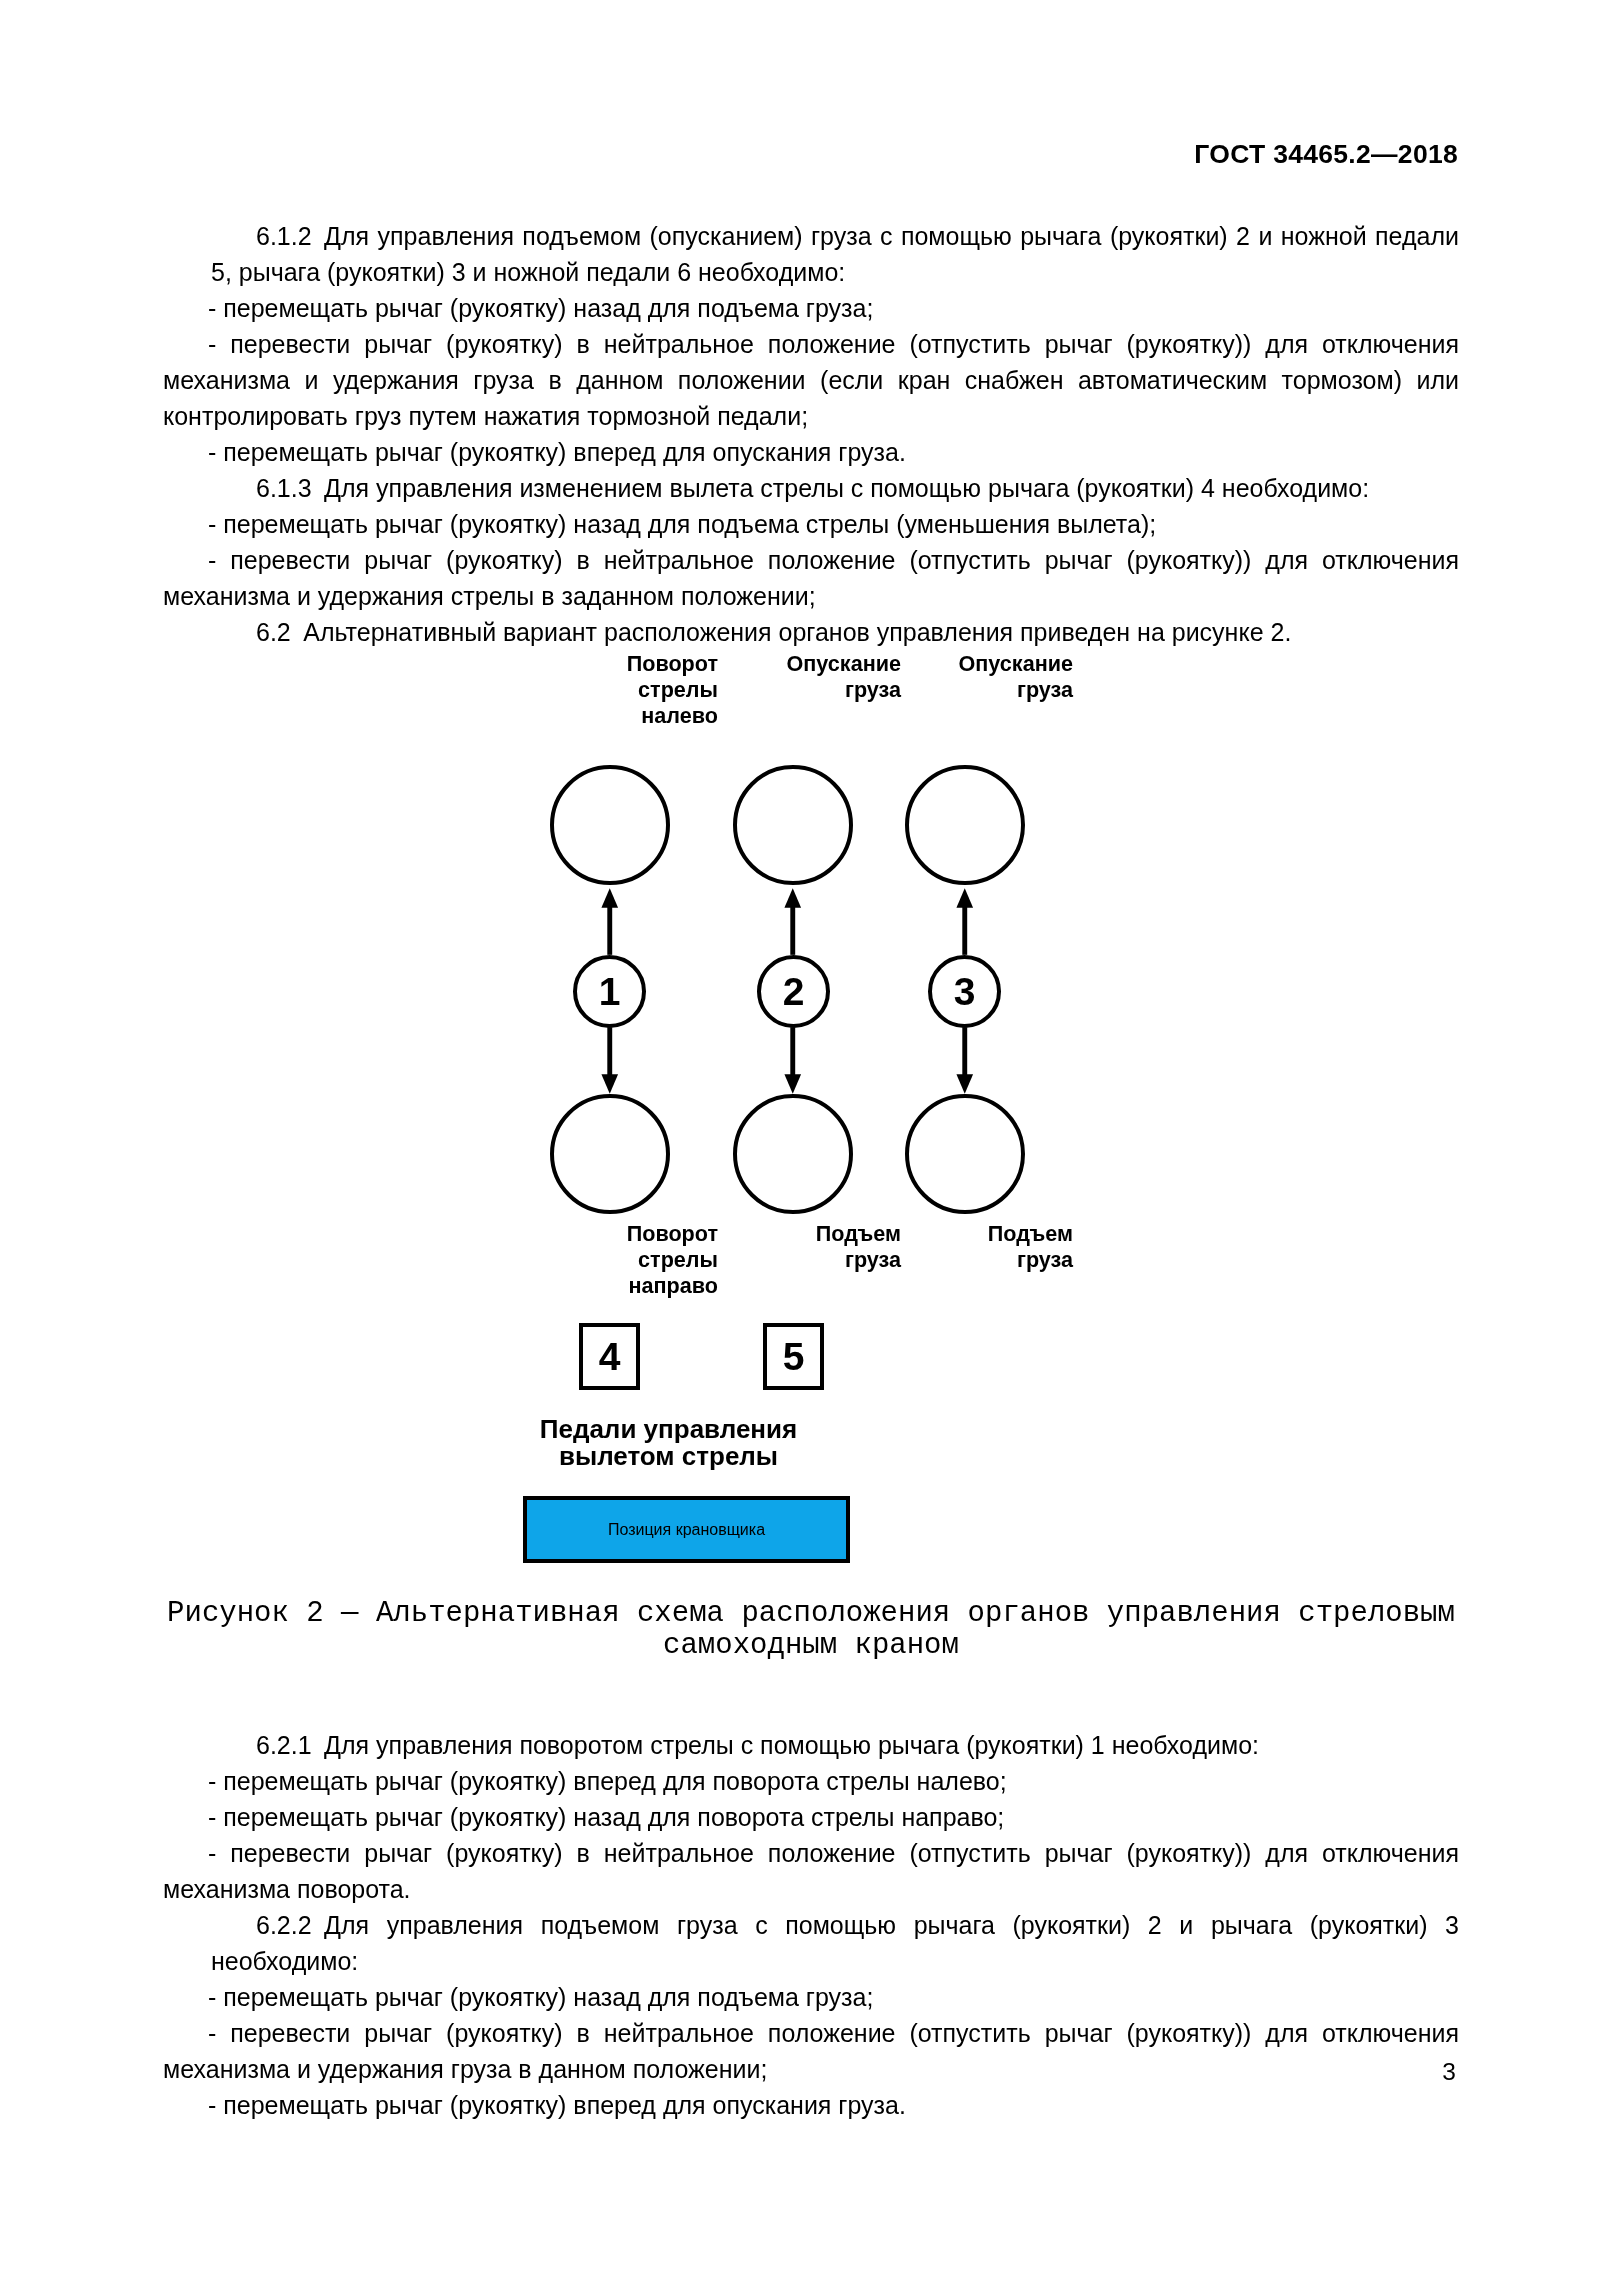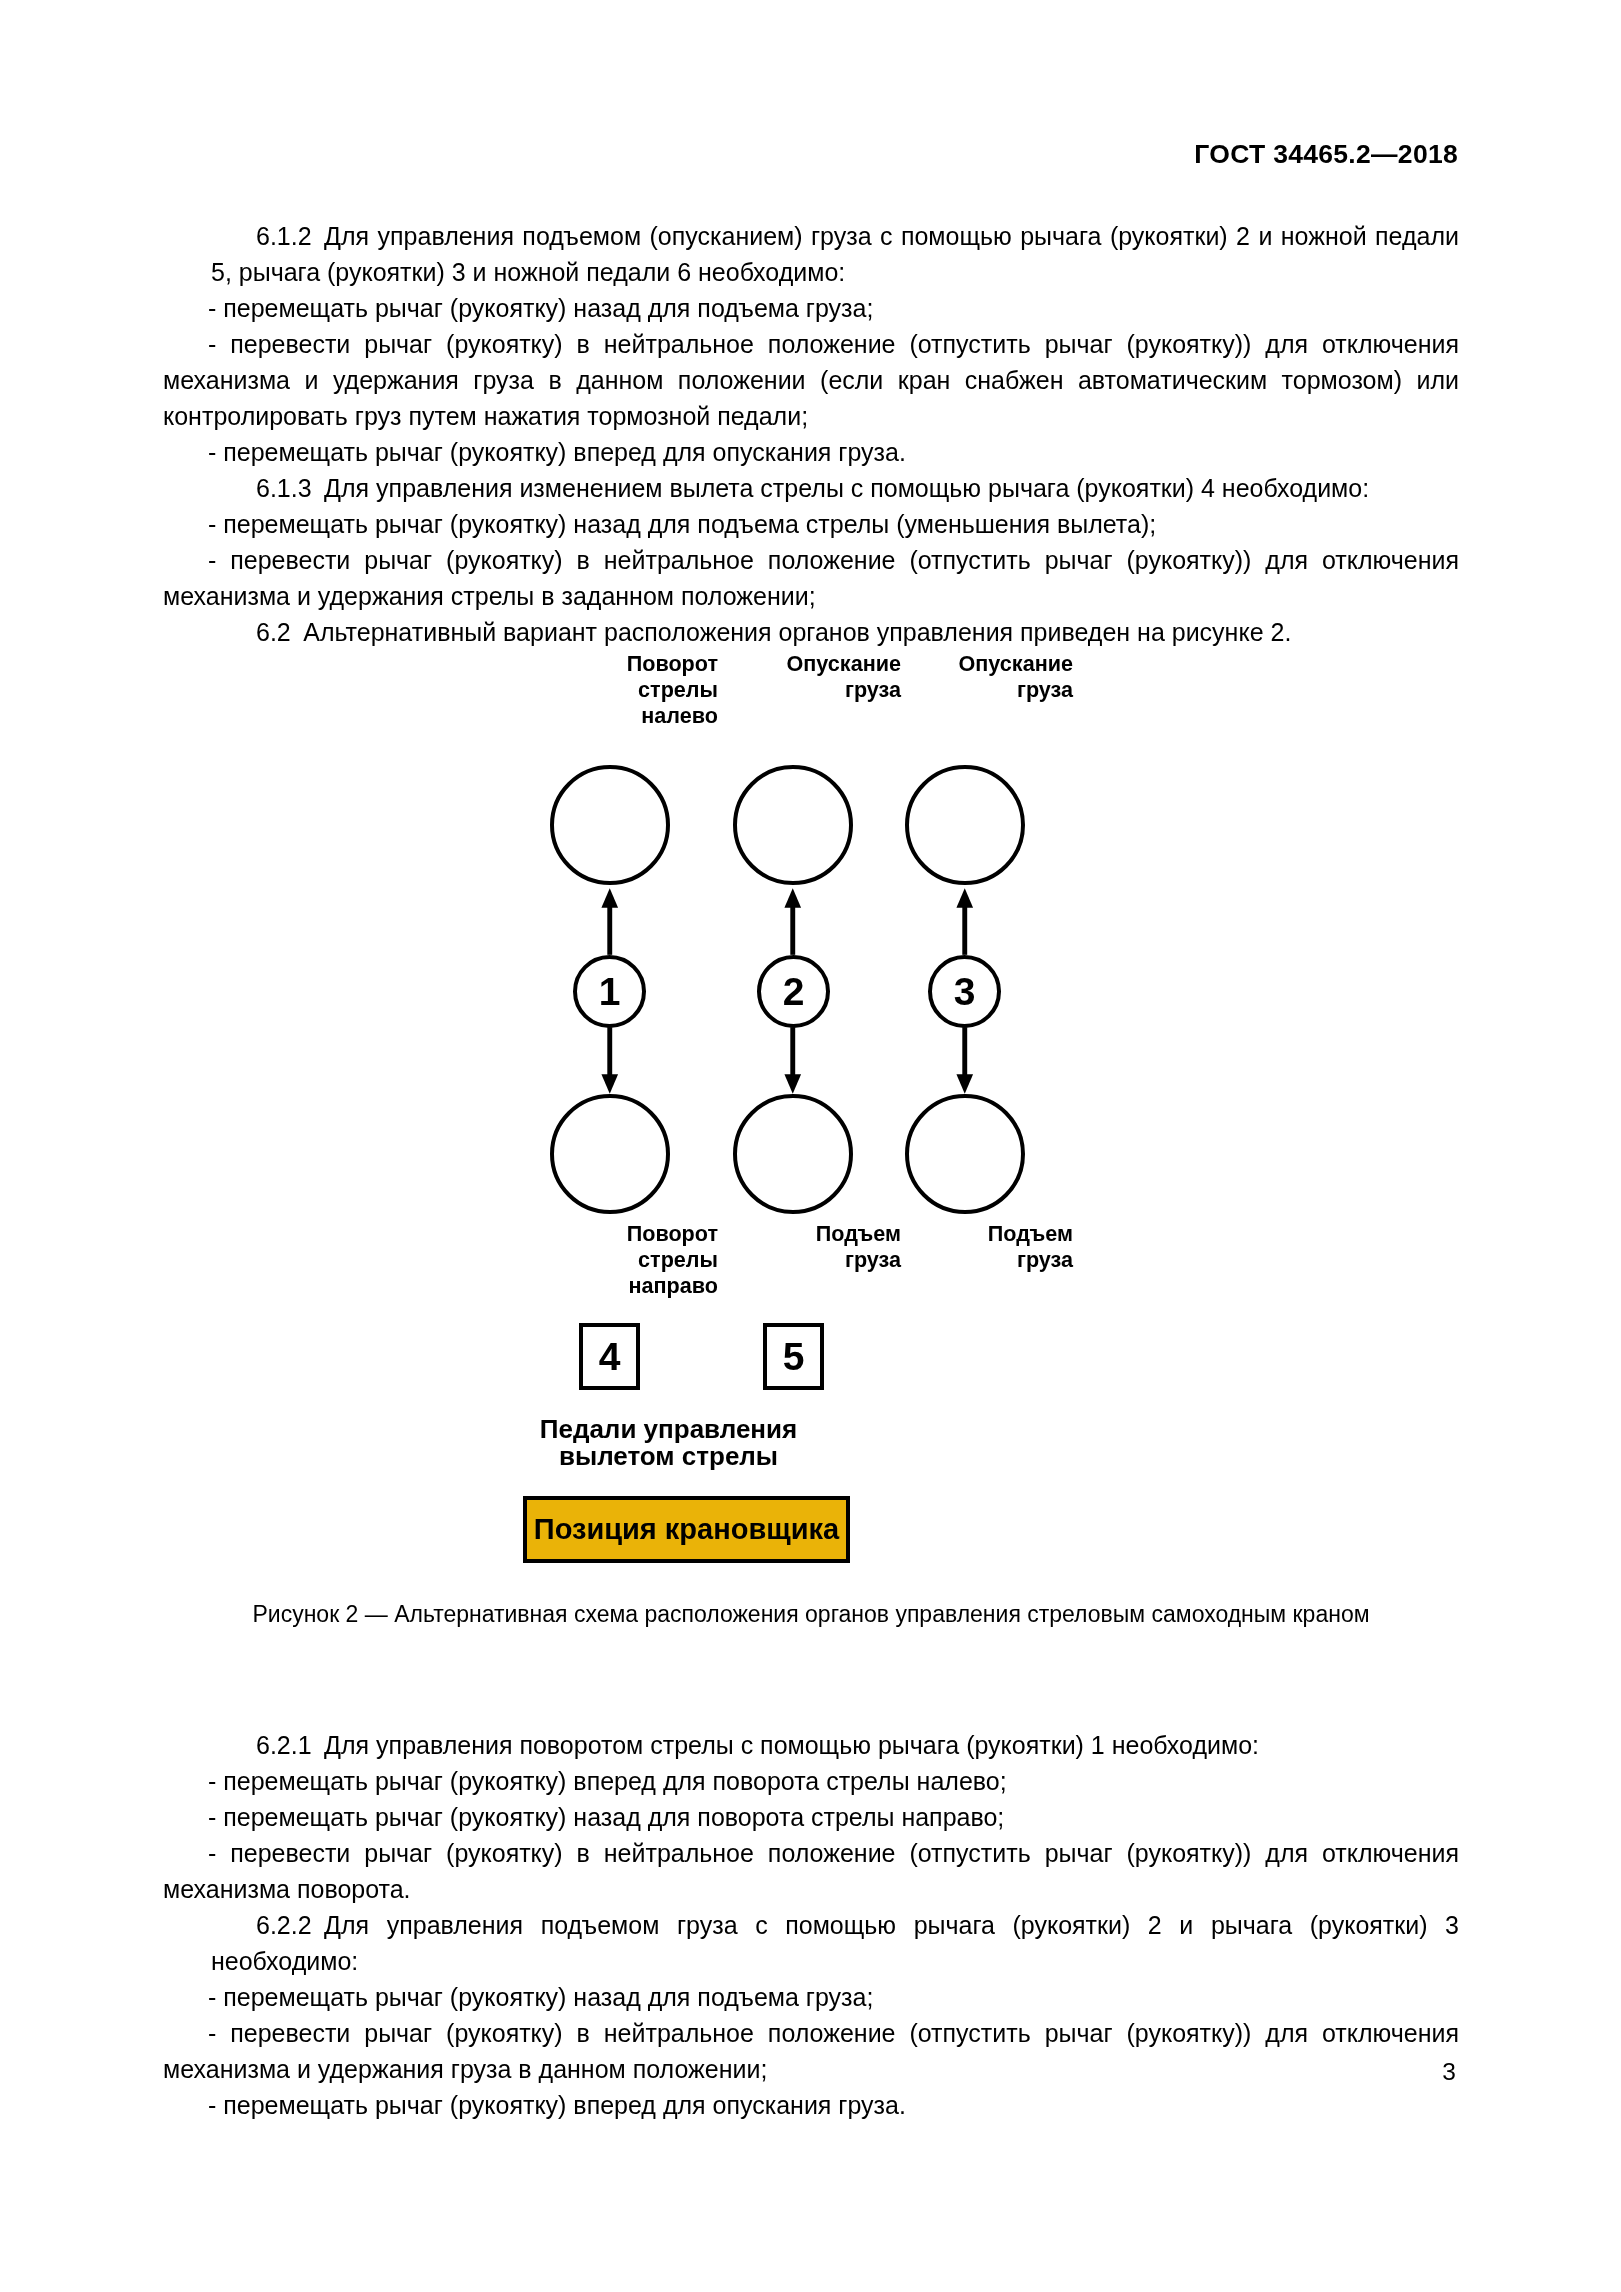--- a/index.html
+++ b/index.html
@@ -131,34 +131,35 @@
     width: 353px;
   }
 
   .operator-box {
     position: absolute;
     border: 4.4px solid #000;
     box-sizing: border-box;
     display: flex;
     align-items: center;
     justify-content: center;
-    font-size: 29px;
-    font-weight: bold;
-    background: #eab308;
+    font-size: 16px;
+    font-weight: normal;
+    background: #0ea5e9;
   }
 
   
   .figcaption {
     position: absolute;
     left: 163px;
     top: 1598px;
     width: 1296px;
     text-align: center;
-    font-size: 23px;
+    font-size: 29px;
     line-height: 32px;
+    font-family: Liberation Mono, monospace;
   }
 
   
   .pagenum {
     position: absolute;
     right: 165px;
     top: 2058px;
     font-size: 24.5px;
   }
 </style>

